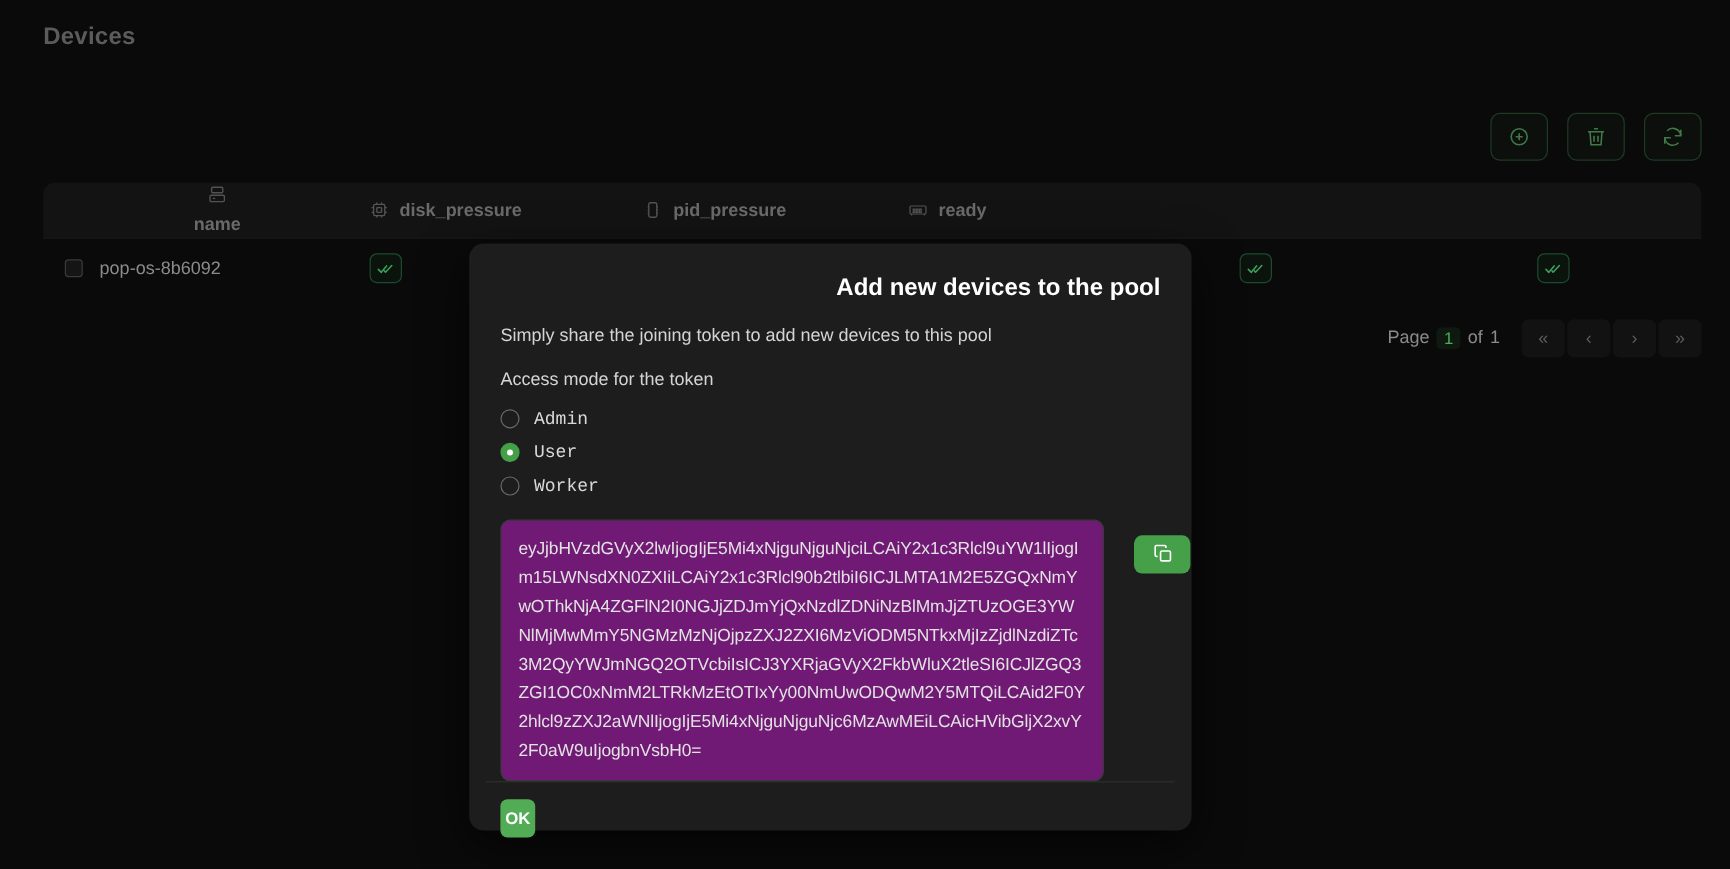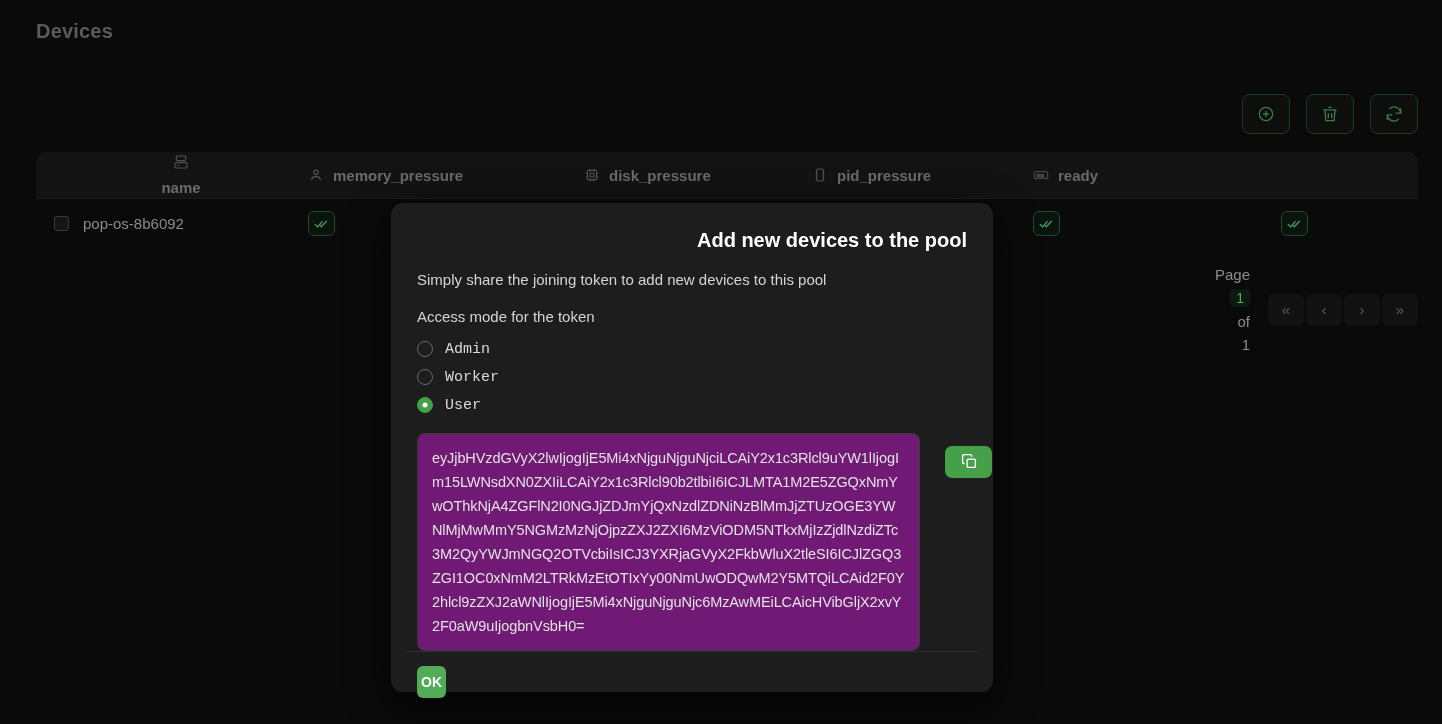--- a/index.html
+++ b/index.html
@@ -125,23 +125,22 @@
     right: 24px;
     top: 266px;
     display: flex;
     align-items: center;
     gap: 18px;
   }
   .page-text {
     font-size: 15px;
     color: #8b8b8b;
     display: flex;
-    align-items: flex-end;
+    align-items: flex-start;
     gap: 6px;
-    flex-direction: column;
   }
   .page-num {
     color: #4caf50;
     background: #0e1a10;
     border-radius: 4px;
     padding: 1px 6px;
     font-size: 14px;
   }
   .pg-group { display: flex; gap: 2px; }
   .pg-btn {
@@ -317,29 +316,20 @@
       <span class="hicon">
         <svg width="16" height="16" viewBox="0 0 24 24" fill="none" stroke="#6a6a6a" stroke-width="1.7">
           <rect x="5" y="3" width="14" height="7" rx="1.6"></rect>
           <rect x="3" y="13" width="18" height="8" rx="1.6"></rect>
           <path d="M6.5 17h3"></path>
         </svg>
       </span>
       <span>name</span>
     </div>
 
-    <div class="th th-mem">
-      <span class="hicon">
-        <svg width="16" height="16" viewBox="0 0 24 24" fill="none" stroke="#6a6a6a" stroke-width="1.7">
-          <circle cx="12" cy="8" r="3.4"></circle>
-            <path d="M5.5 20c0-3.6 2.9-5.6 6.5-5.6s6.5 2 6.5 5.6"></path>
-        </svg>
-      </span>
-      <span>memory_pressure</span>
-    </div>
 
     <div class="th th-disk">
       <span class="hicon">
         <svg width="16" height="16" viewBox="0 0 24 24" fill="none" stroke="#6a6a6a" stroke-width="1.7">
           <rect x="5" y="5" width="14" height="14" rx="2"></rect>
           <rect x="9" y="9" width="6" height="6" rx="1"></rect>
           <path d="M9 2.5v2.5M15 2.5v2.5M9 19v2.5M15 19v2.5M2.5 9H5M2.5 15H5M19 9h2.5M19 15h2.5"></path>
         </svg>
       </span>
       <span>disk_pressure</span>
@@ -435,26 +425,26 @@
   <div class="modal-body">
     <div class="modal-title">Add new devices to the pool</div>
     <div class="modal-sub">Simply share the joining token to add new devices to this pool</div>
     <div class="modal-label">Access mode for the token</div>
 
     <div class="radio-row">
       <span class="radio"></span>
       <span class="radio-label">Admin</span>
     </div>
     <div class="radio-row">
+      <span class="radio checked"></span>
+      <span class="radio-label">User</span>
+    </div>
+    <div class="radio-row">
       <span class="radio"></span>
       <span class="radio-label">Worker</span>
-    </div>
-    <div class="radio-row">
-      <span class="radio checked"></span>
-      <span class="radio-label">User</span>
     </div>
 
     <div class="token-area">
       <div class="token-box">eyJjbHVzdGVyX2lwIjogIjE5Mi4xNjguNjguNjciLCAiY2x1c3Rlcl9uYW1lIjogIm15LWNsdXN0ZXIiLCAiY2x1c3Rlcl90b2tlbiI6ICJLMTA1M2E5ZGQxNmYwOThkNjA4ZGFlN2I0NGJjZDJmYjQxNzdlZDNiNzBlMmJjZTUzOGE3YWNlMjMwMmY5NGMzMzNjOjpzZXJ2ZXI6MzViODM5NTkxMjIzZjdlNzdiZTc3M2QyYWJmNGQ2OTVcbiIsICJ3YXRjaGVyX2FkbWluX2tleSI6ICJlZGQ3ZGI1OC0xNmM2LTRkMzEtOTIxYy00NmUwODQwM2Y5MTQiLCAid2F0Y2hlcl9zZXJ2aWNlIjogIjE5Mi4xNjguNjguNjc6MzAwMEiLCAicHVibGljX2xvY2F0aW9uIjogbnVsbH0=</div>
       <button class="copy-btn">
         <span>
           <svg width="18" height="18" viewBox="0 0 24 24" fill="none" stroke="#ffffff" stroke-width="1.8" stroke-linejoin="round">
             <rect x="9.5" y="9.5" width="11" height="11" rx="1.6"></rect>
             <path d="M15.5 6.2V5a1.5 1.5 0 0 0-1.5-1.5H5A1.5 1.5 0 0 0 3.5 5v9a1.5 1.5 0 0 0 1.5 1.5h1.2"></path>
           </svg>

